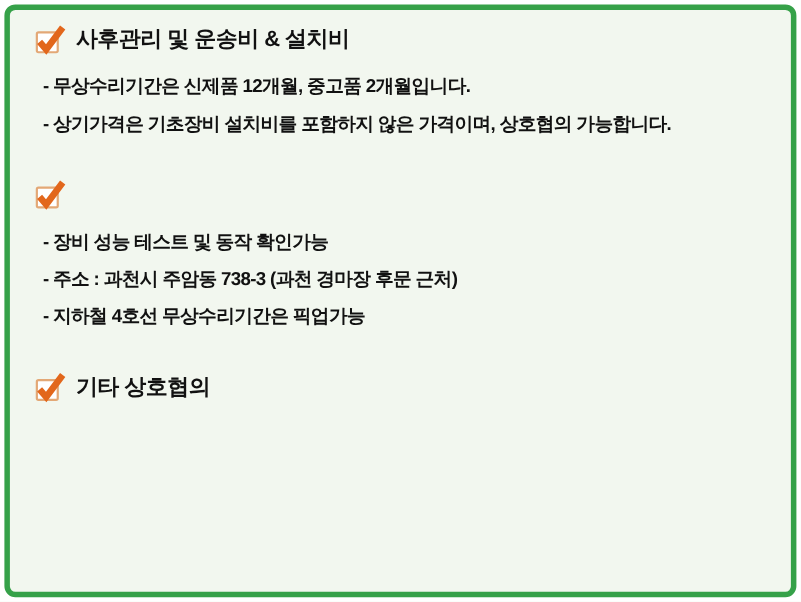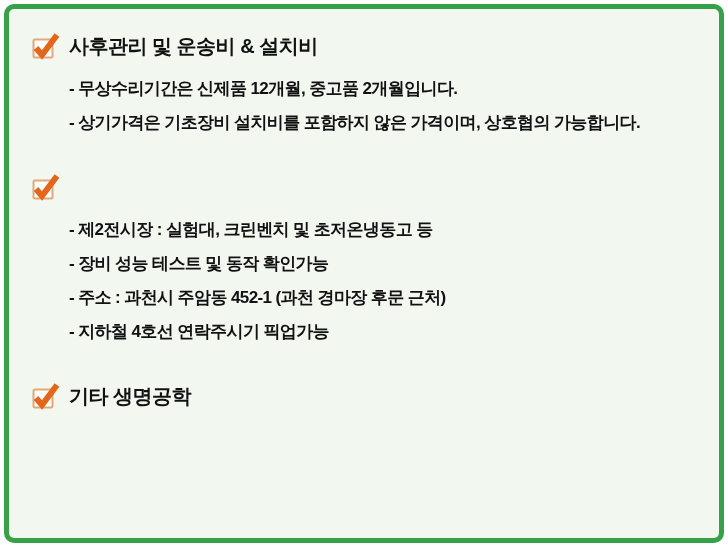--- a/index.html
+++ b/index.html
@@ -14,21 +14,21 @@
     width:728px;height:547px;background:#ffffff;
     font-family:"Liberation Sans","DejaVu Sans",sans-serif;
     position:relative;overflow:hidden;
   }
   .frame{
     position:absolute;left:4px;top:4px;right:4px;bottom:4px;
     border:5px solid var(--frame);
     border-radius:10px;
     background:var(--bg);
     box-sizing:border-box;
-    padding:24px 20px 0 23px;
+    padding:14px 20px 0 23px;
   }
   .section{margin-bottom:34px;}
   .heading{
     display:flex;align-items:center;gap:11px;
     margin-bottom:13px;
   }
   .cbx{
     width:26px;height:26px;display:inline-block;position:relative;flex:0 0 auto;
   }
   .cbx svg{display:block;width:26px;height:26px;overflow:visible;}
@@ -36,21 +36,21 @@
   .cbx .tick{fill:none;stroke:var(--accent);stroke-width:6;stroke-linecap:butt;}
   h2{
     margin:0;font-size:20px;font-weight:700;color:var(--text);
     letter-spacing:-0.5px;line-height:26px;
   }
   ul{
     list-style:none;margin:0;padding:0 0 0 7px;
   }
   li{
     font-size:17px;font-weight:700;color:var(--text);
-    line-height:34px;letter-spacing:-0.6px;white-space:nowrap;margin-left:30px;
+    line-height:34px;letter-spacing:-0.6px;white-space:nowrap;
   }
 </style>
 </head>
 <body>
 
 <div class="frame">
 
   <div class="section">
     <div class="heading">
       <span class="cbx">
@@ -70,32 +70,31 @@
   <div class="section">
     <div class="heading">
       <span class="cbx">
         <svg viewBox="0 0 26 26" aria-hidden="true">
           <rect class="box" x="1.5" y="6.5" width="19" height="18" rx="1.5"></rect>
           <polyline class="tick" points="4,15 10,22 25,2"></polyline>
         </svg>
       </span>
     </div>
     <ul>
-      <li>- 제2전시장 : 실험대, 크린벤치 및 초저온냉동고 등</li>
       <li>- 장비 성능 테스트 및 동작 확인가능</li>
-      <li>- 주소 : 과천시 주암동 452-1 (과천 경마장 후문 근처)</li>
-      <li>- 지하철 4호선 연락주시기 픽업가능</li>
+      <li>- 주소 : 과천시 주암동 738-3 (과천 경마장 후문 근처)</li>
+      <li>- 지하철 4호선 무상수리기간은 픽업가능</li>
     </ul>
   </div>
 
   <div class="section">
     <div class="heading">
       <span class="cbx">
         <svg viewBox="0 0 26 26" aria-hidden="true">
           <rect class="box" x="1.5" y="6.5" width="19" height="18" rx="1.5"></rect>
           <polyline class="tick" points="4,15 10,22 25,2"></polyline>
         </svg>
       </span>
-      <h2>기타 생명공학</h2>
+      <h2>기타 상호협의</h2>
     </div>
   </div>
 
 </div>
 
 </body></html>

